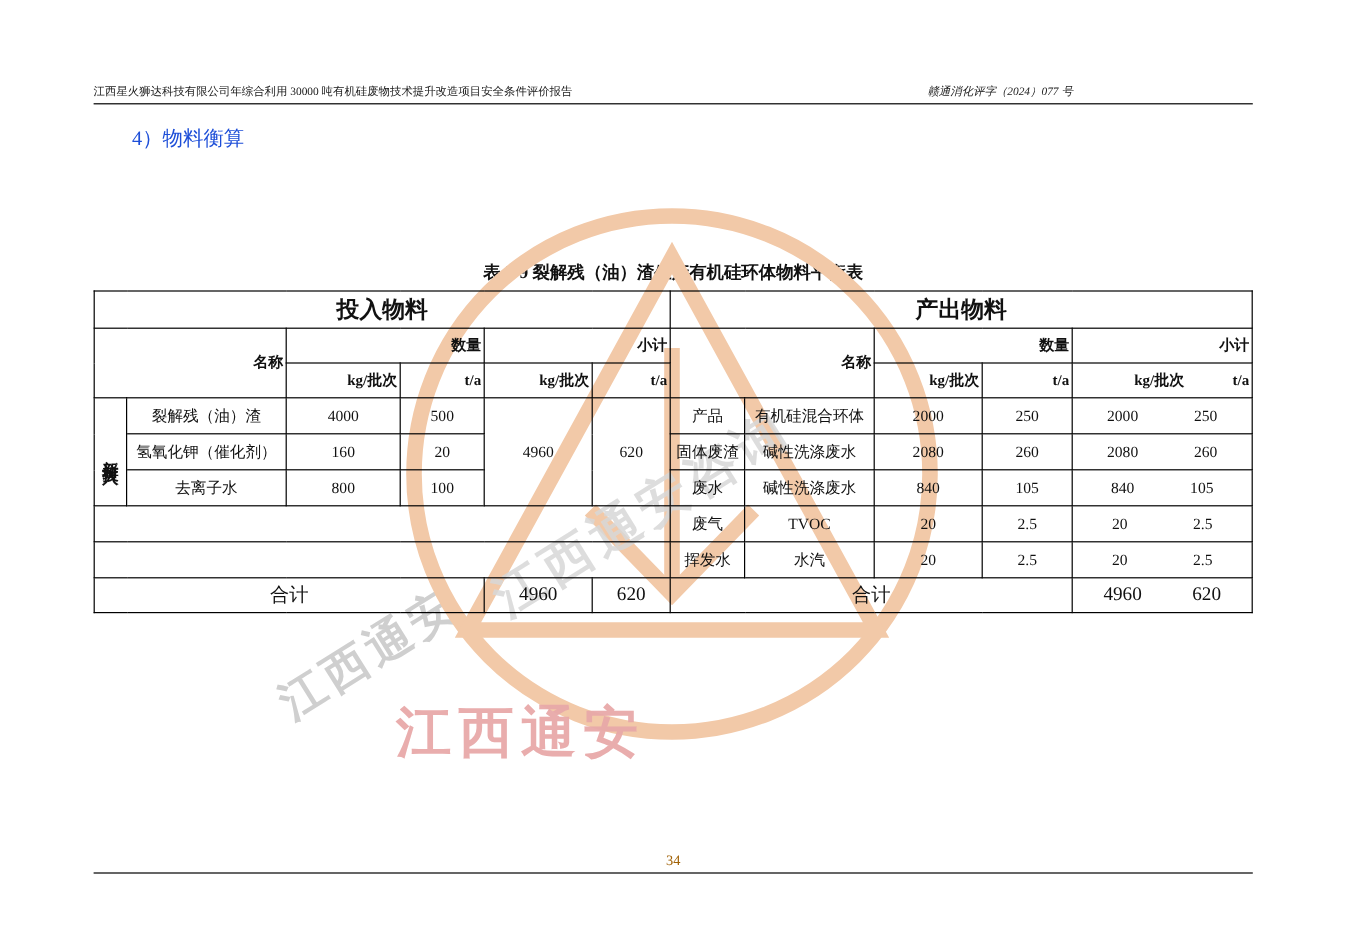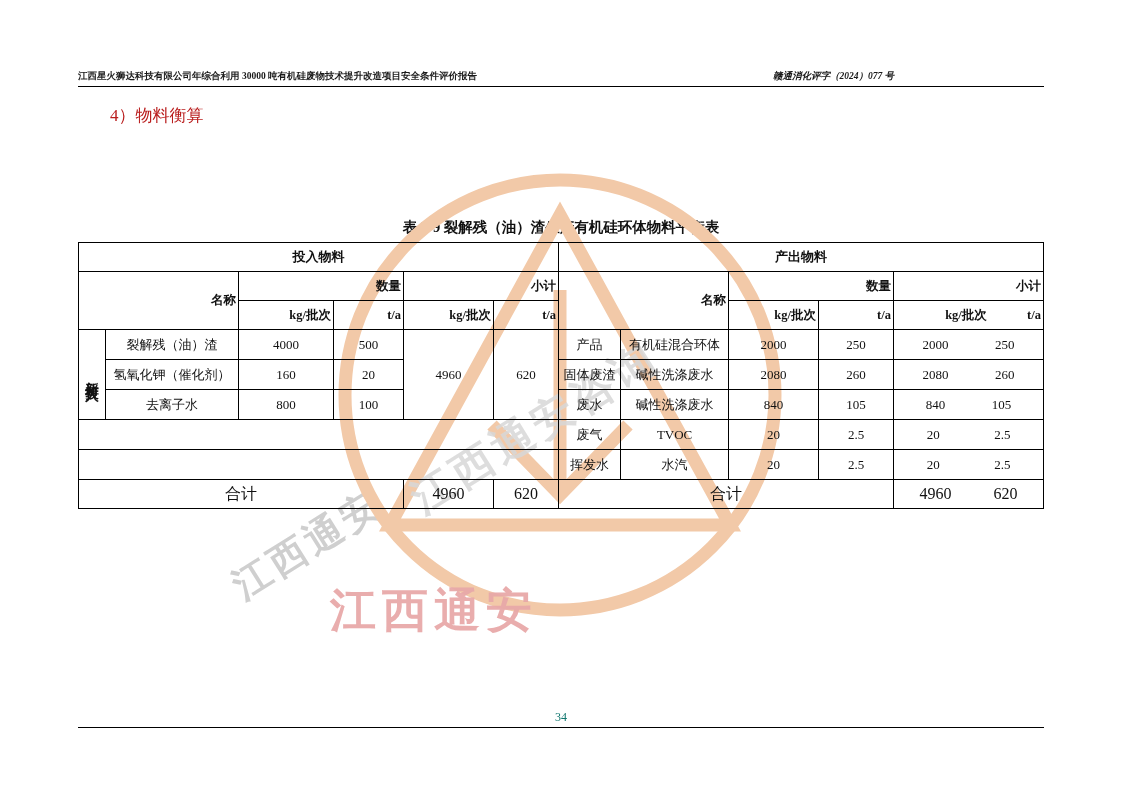--- a/index.html
+++ b/index.html
@@ -29,21 +29,21 @@
     position: absolute;
     left: 78px;
     top: 58px;
     width: 966px;
   }
   .header-row {
     display: flex;
     justify-content: space-between;
     align-items: flex-end;
     font-size: 9.5px;
-    font-weight: bold;
+    font-weight: normal;
     color: #1a1a1a;
     letter-spacing: 0px;
     padding-bottom: 3px;
   }
   .header-left { white-space: nowrap; }
   .header-right {
     white-space: nowrap;
     font-style: italic;
     padding-right: 150px;
     margin-top: 12px;
@@ -54,21 +54,21 @@
   }
 
   
   .body-text {
     position: absolute;
     left: 110px;
     top: 102px;
     width: 920px;
     font-size: 17px;
     line-height: 28px;
-    color: #b91c1c;
+    color: #1d4ed8;
   }
   .body-text p { margin: 0; }
   .indent1 { text-indent: 0; }
 
   
   .table-caption {
     position: absolute;
     top: 218px;
     left: 0;
     width: 1122px;
@@ -147,21 +147,21 @@
     border: 1px solid #000;
     text-align: center;
     vertical-align: middle;
     padding: 2px 2px;
     height: 24px;
     background: transparent;
     font-weight: normal;
   }
   table.balance .hd {
     font-weight: bold;
-    font-size: 13px;
+    font-size: 19px;
   }
   table.balance .hd-sub {
     font-weight: bold;
     font-size: 12.5px;
     text-align: right;
   }
   table.balance .tall { height: 30px; }
   table.balance .vert {
     width: 22px;
     font-weight: bold;
@@ -185,21 +185,21 @@
     width: 966px;
     border-bottom: 1px solid #000;
   }
   .footer-num {
     position: absolute;
     top: 710px;
     left: 0;
     width: 1122px;
     text-align: center;
     font-size: 12px;
-    color: #0f766e;
+    color: #a16207;
   }
 </style>
 </head>
 <body>
 
 <div class="page">
 
   <div class="header-area">
     <div class="header-row">
       <div class="header-left">江西星火狮达科技有限公司年综合利用 30000 吨有机硅废物技术提升改造项目安全条件评价报告</div>

